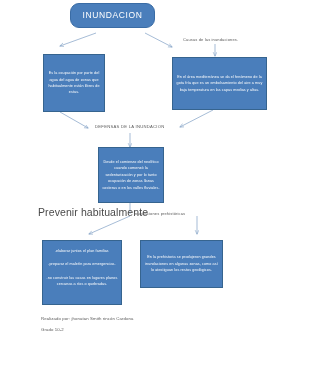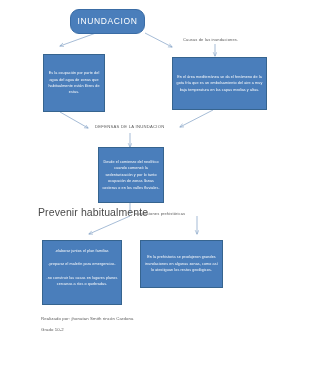--- a/index.html
+++ b/index.html
@@ -114,21 +114,21 @@
 
     <line x1="130" y1="133" x2="130" y2="147" stroke="#7f9fc4" stroke-width="0.7" marker-end="url(#arw)"></line>
 
     <line x1="130" y1="203" x2="130" y2="214" stroke="#7f9fc4" stroke-width="0.7"></line>
 
     <line x1="130" y1="216" x2="89" y2="234" stroke="#7f9fc4" stroke-width="0.7" marker-end="url(#arw)"></line>
 
     <line x1="197" y1="216" x2="197" y2="234" stroke="#7f9fc4" stroke-width="0.7" marker-end="url(#arw)"></line>
   </svg>
 
-  <div class="node title-node" style="left:70px; top:9px; width:75px; height:25px;">
+  <div class="node title-node" style="left:70px; top:3px; width:85px; height:25px;">
     <p>INUNDACION</p>
   </div>
 
   <div class="node" style="left:43px; top:54px; width:62px; height:58px;">
     <p>Es la ocupación por parte del agua del agua de zonas que habitualmente están libres de estas.</p>
   </div>
 
   <div class="plain-label" style="left:183px; top:37px;">Causas de las inundaciones.</div>
 
   <div class="node" style="left:172px; top:57px; width:95px; height:53px;">

